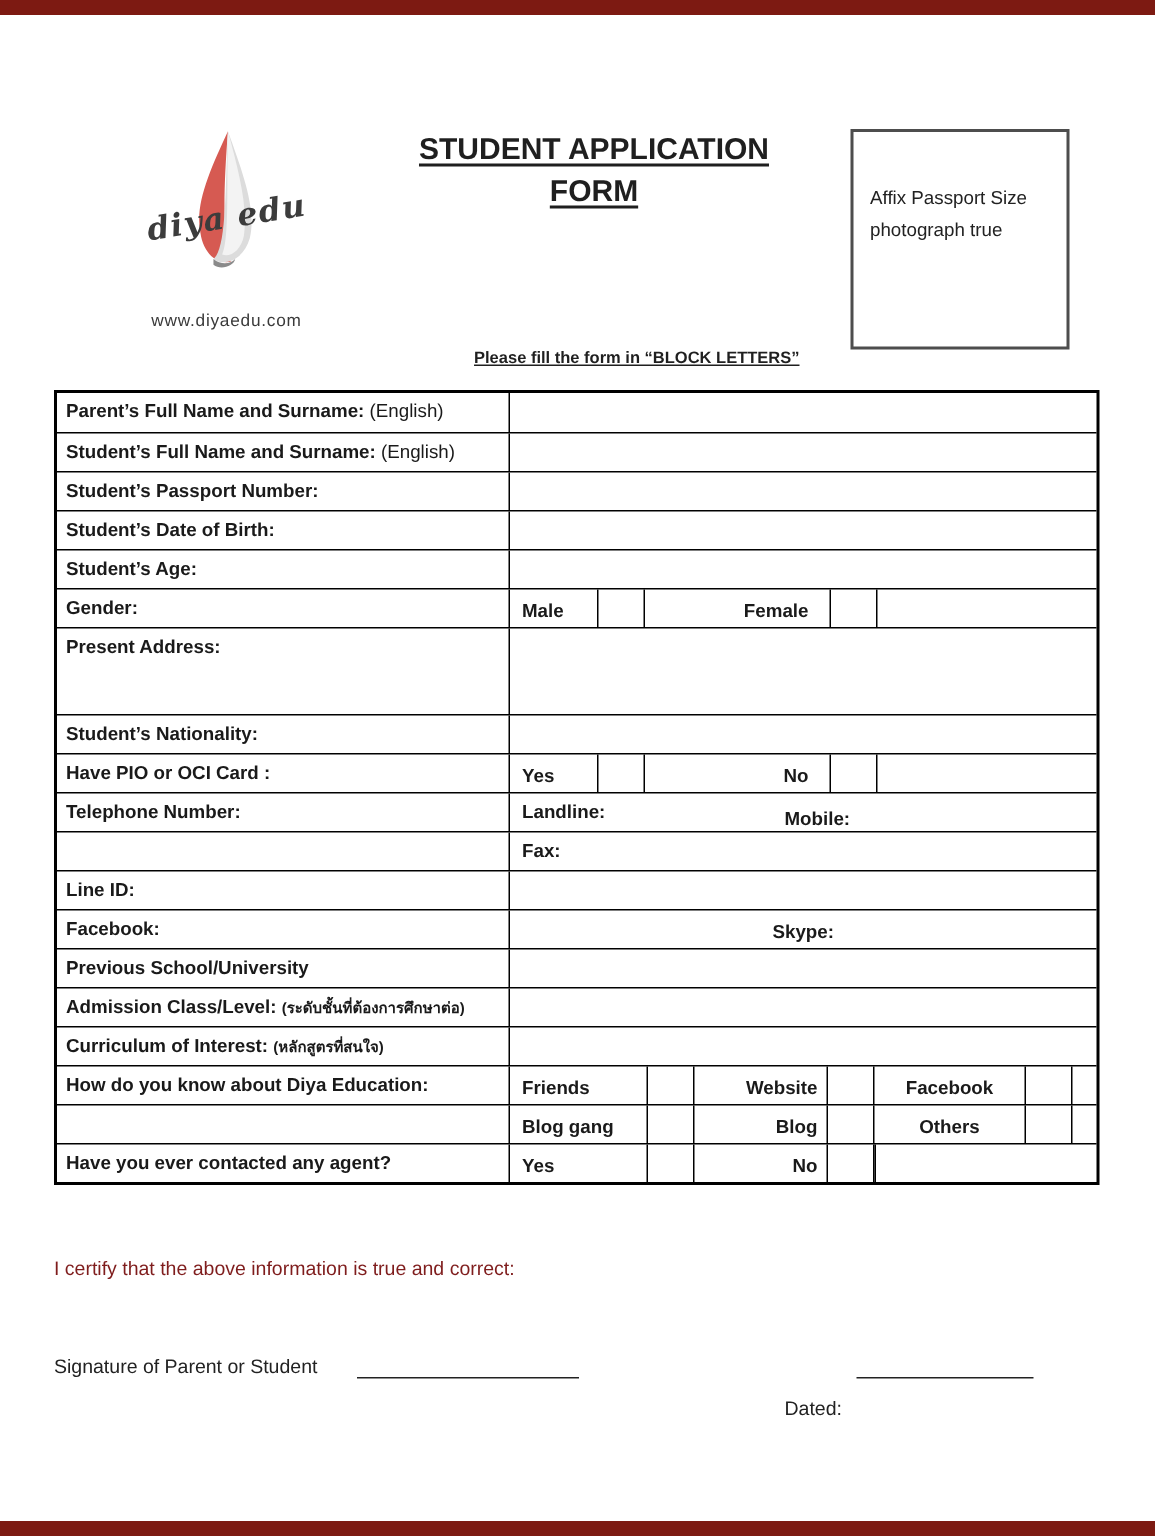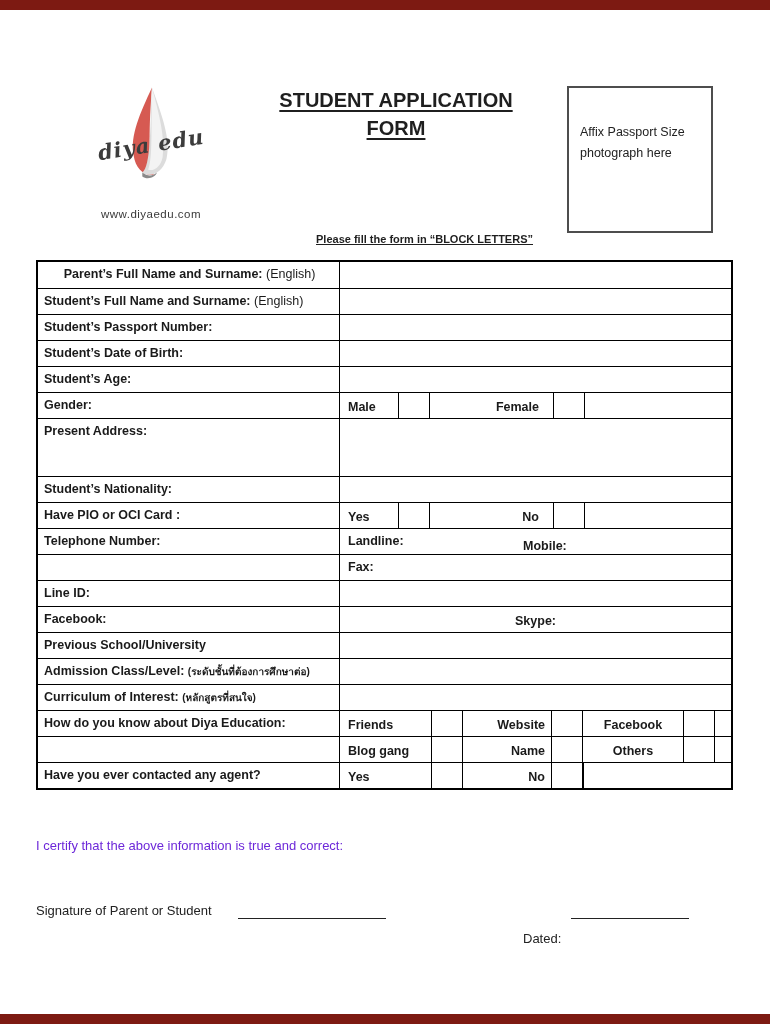--- a/index.html
+++ b/index.html
@@ -28,21 +28,21 @@
   .photo-box { position:absolute; left:567px; top:86px; width:146px; height:147px;
                border:2px solid #4d4d4d; padding:34px 10px 0 11px;
                font-size:12.5px; line-height:21px; color:#222; }
 
   .instruction { position:absolute; left:233px; top:233px; width:300px; text-align:right;
                  font-size:11px; font-weight:bold; text-decoration:underline; color:#1f1f1f; }
 
   
   .form-table { position:absolute; left:36px; top:260px; width:697px; border:2px solid #000; }
   .row { display:flex; align-items:stretch; border-top:1.5px solid #000; min-height:26px; }
-  .row:first-child { border-top:none;text-align:center; }
+  .row:first-child { border-top:none; }
   .row.tall { min-height:58px; }
   .cell-label { width:302px; border-right:1.5px solid #000; padding:4px 4px 2px 6px;
                 font-size:12.5px; font-weight:bold; line-height:17px; }
   .cell-label .note { font-weight:normal; }
   .cell-label .thai { font-weight:bold; font-size:10px; }
   .cell-input { flex:1; }
   .cell-right { flex:1; display:flex; align-items:stretch; }
   .sub { display:flex; align-items:center; font-size:12.5px; font-weight:bold; padding-top:2px; }
   .sub.lbl-left   { padding-left:8px; justify-content:flex-start; }
   .sub.lbl-right  { justify-content:flex-end; padding-right:6px; }
@@ -53,21 +53,21 @@
   
   .w-g1 { width:58px; }  .w-g2 { width:123px; }
   
   .w-s1 { width:91px; }  .w-s2 { width:88px;text-align:center; }  .w-s3 { width:100px; }
   
   .fld { font-size:12.5px; font-weight:bold; padding:5px 0 0 8px; }
   .fld.second { padding-left:0; position:absolute; left:183px; top:5px; }
   .cell-right.relwrap { position:relative; }
 
   
-  .certify { position:absolute; left:36px; top:838px; font-size:13px; color:#6d28d9; }
+  .certify { position:absolute; left:36px; top:838px; font-size:13px; color:#7f1d1d; }
   .sign-row { position:absolute; left:36px; top:903px; width:697px; font-size:13px; color:#222; }
   .sig-label { position:absolute; left:0; top:0; }
   .sig-line  { position:absolute; left:202px; top:15px; width:148px; border-bottom:1.3px solid #222; }
   .dated-label { position:absolute; left:487px; top:0;margin-top:28px; }
   .dated-line  { position:absolute; left:535px; top:15px; width:118px; border-bottom:1.3px solid #222; }
 </style>
 </head>
 <body>
 
 <div class="page">
@@ -83,21 +83,21 @@
   </svg>
   <div class="logo-script">diya edu</div>
   <div class="logo-site">www.diyaedu.com</div>
 
   <div class="form-title">
     <span>STUDENT APPLICATION</span><br>
     <span>FORM</span>
   </div>
 
   <div class="photo-box">
-    <span>Affix Passport Size photograph here</span>
+    <span>Affix Passport Size photograph true</span>
   </div>
 
   <div class="instruction">Please fill the form in “BLOCK LETTERS”</div>
 
   <div class="form-table">
 
     <div class="row">
       <div class="cell-label"><span>Parent’s Full Name and Surname:</span> <span class="note">(English)</span></div>
       <div class="cell-input"></div>
     </div>
@@ -208,21 +208,21 @@
         <div class="chk"></div>
         <div class="rest"></div>
       </div>
     </div>
 
     <div class="row">
       <div class="cell-label"></div>
       <div class="cell-right">
         <div class="sub lbl-left w-s1">Blog gang</div>
         <div class="chk"></div>
-        <div class="sub lbl-right w-s2">Name</div>
+        <div class="sub lbl-right w-s2">Blog</div>
         <div class="chk"></div>
         <div class="sub lbl-center w-s3">Others</div>
         <div class="chk"></div>
         <div class="rest"></div>
       </div>
     </div>
 
     <div class="row">
       <div class="cell-label">Have you ever contacted any agent?</div>
       <div class="cell-right">

